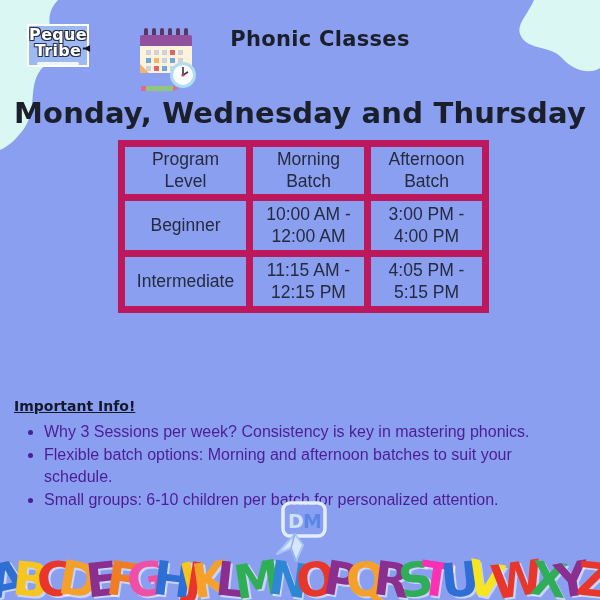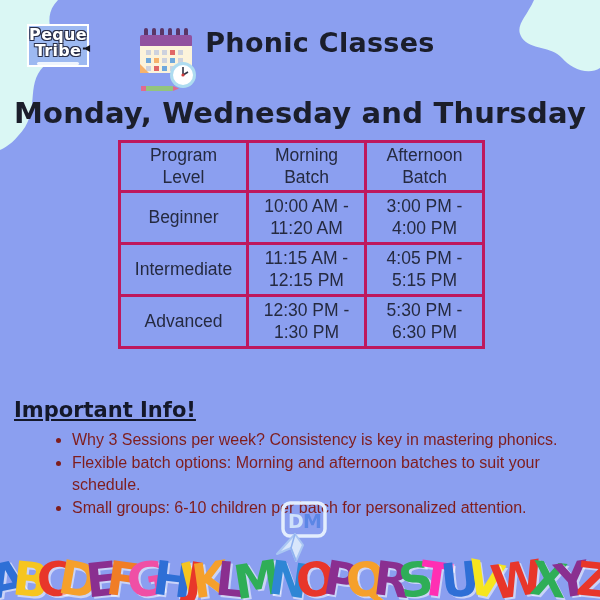--- a/index.html
+++ b/index.html
@@ -31,60 +31,60 @@
   .logo .mega{position:absolute;right:-10px;top:1px;line-height:0;}
   .logo .tagline{width:42px;height:3px;margin-top:3px;border-radius:2px;background:rgba(255,255,255,.85);}
 
   
   .calendar{position:absolute;left:138px;top:27px;line-height:0;}
 
   
   .title-line{
     position:absolute;left:40px;right:0;text-align:center;
     font-family:"DejaVu Sans",sans-serif;font-weight:bold;
-    font-size:27px;color:#1b1e2b;letter-spacing:.3px;
+    font-size:21px;color:#1b1e2b;letter-spacing:.3px;
   }
   .title-1{top:27px;}
   .title-2{top:62px;}
   .subtitle{
     position:absolute;left:0;right:0;top:96px;text-align:center;
     font-family:"DejaVu Sans",sans-serif;font-weight:bold;
     font-size:29px;color:#1b1e2b;letter-spacing:.2px;
   }
 
   
   table.batch{
     position:absolute;left:118px;top:140px;border-collapse:collapse;
     table-layout:fixed;width:364px;
   }
   table.batch th,table.batch td{
-    border:3px solid #be185d;text-align:center;vertical-align:middle;
+    border:7px solid #be185d;text-align:center;vertical-align:middle;
     font-family:"Liberation Sans",sans-serif;color:#252a40;
     font-weight:normal;padding:0;line-height:1.22;
   }
   table.batch th{font-size:17.5px;height:47px;}
   table.batch td{font-size:17.5px;height:49px;}
   col.c-level{width:128px;} col.c-am{width:118px;} col.c-pm{width:118px;}
 
   
   .note{
     position:absolute;left:0;right:0;top:344px;text-align:center;
     font-family:"DejaVu Sans",sans-serif;font-weight:bold;
     font-size:16.5px;line-height:1.3;color:#191c2b;
   }
 
   
   .info{position:absolute;left:14px;top:398px;right:10px;}
   .info-heading{
-    font-family:"DejaVu Sans",sans-serif;font-weight:bold;font-size:21px;
+    font-family:"DejaVu Sans",sans-serif;font-weight:bold;font-size:14px;
     text-decoration:underline;color:#14182a;
   }
   .info ul{margin:7px 0 0 0;padding-left:30px;}
   .info li{
-    font-size:16px;line-height:1.33;color:#7f1d1d;max-width:540px;margin-bottom:2px;margin-left:28px;
+    font-size:16px;line-height:1.33;color:#4c1d95;max-width:540px;margin-bottom:2px;
   }
 
   
   .dm-row{
     position:absolute;left:0;right:0;top:498px;height:60px;
     display:flex;align-items:center;justify-content:center;gap:6px;
   }
   .dm-icon{line-height:0;margin-top:6px;}
   .dm-text{
     font-family:"DejaVu Sans",sans-serif;font-weight:bold;
@@ -190,37 +190,30 @@
         <th class="preline">Morning
 Batch</th>
         <th class="preline">Afternoon
 Batch</th>
       </tr>
     </thead>
     <tbody>
       <tr>
         <td>Beginner</td>
         <td class="preline">10:00 AM -
-11:20 AM</td>
+12:00 AM</td>
         <td class="preline">3:00 PM -
 4:00  PM</td>
       </tr>
       <tr>
         <td>Intermediate</td>
         <td class="preline">11:15 AM -
 12:15 PM</td>
         <td class="preline">4:05 PM -
 5:15 PM</td>
-      </tr>
-      <tr>
-        <td>Advanced</td>
-        <td class="preline">12:30 PM -
-1:30 PM</td>
-        <td class="preline">5:30 PM -
-6:30 PM</td>
       </tr>
     </tbody>
   </table>
 
 
   <div class="info">
     <div class="info-heading">Important Info!</div>
     <ul>
       <li>Why 3 Sessions per week?  Consistency is key in mastering phonics.</li>
       <li>Flexible batch options: Morning and afternoon batches to suit your schedule.</li>

